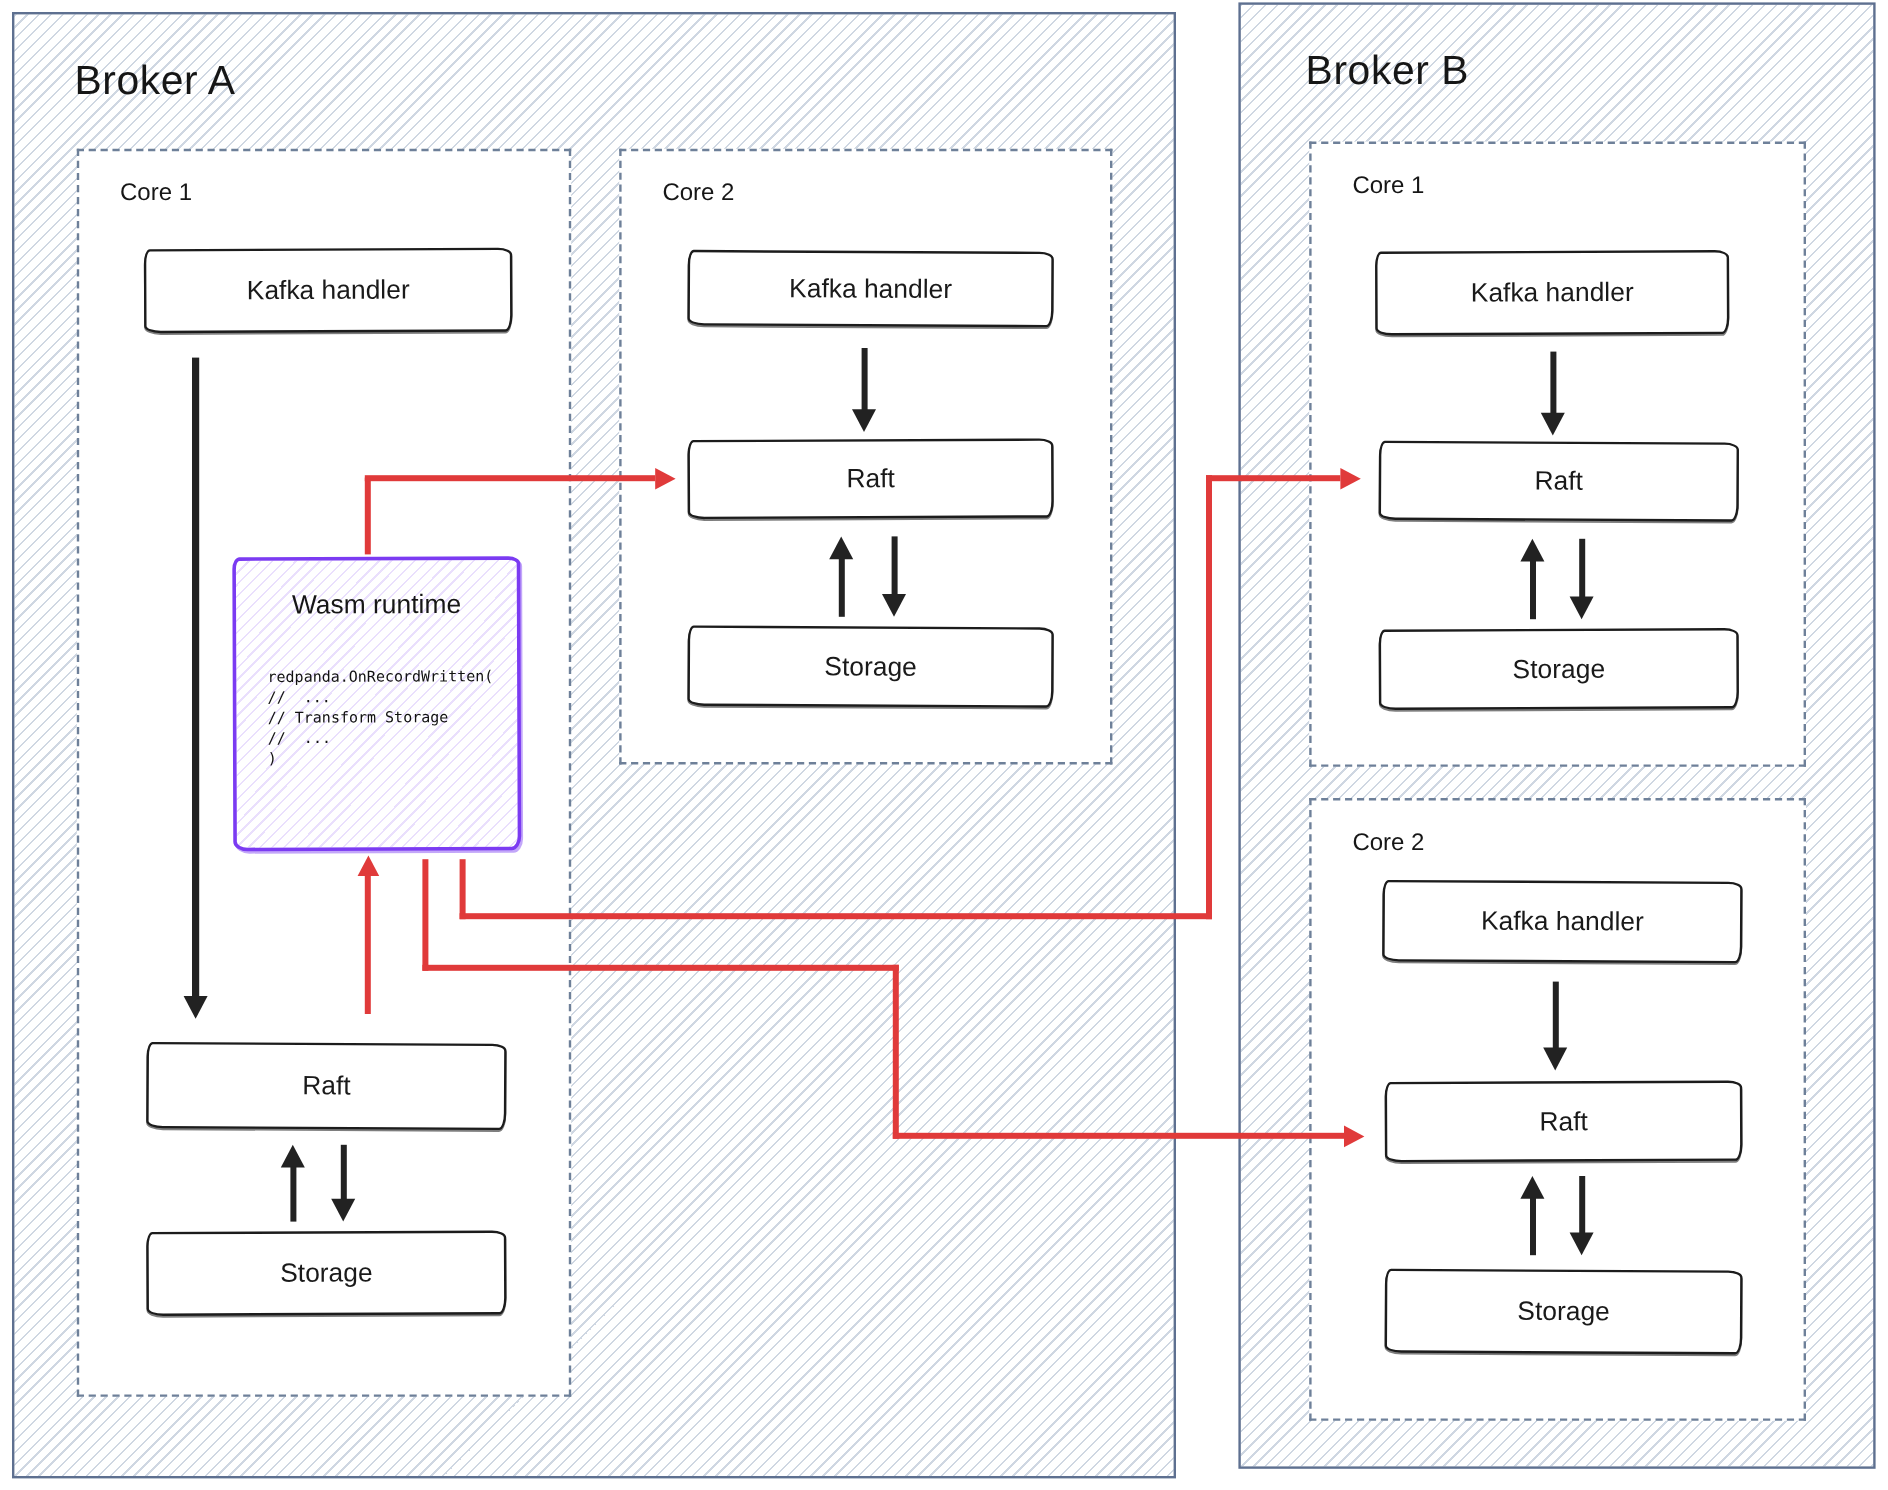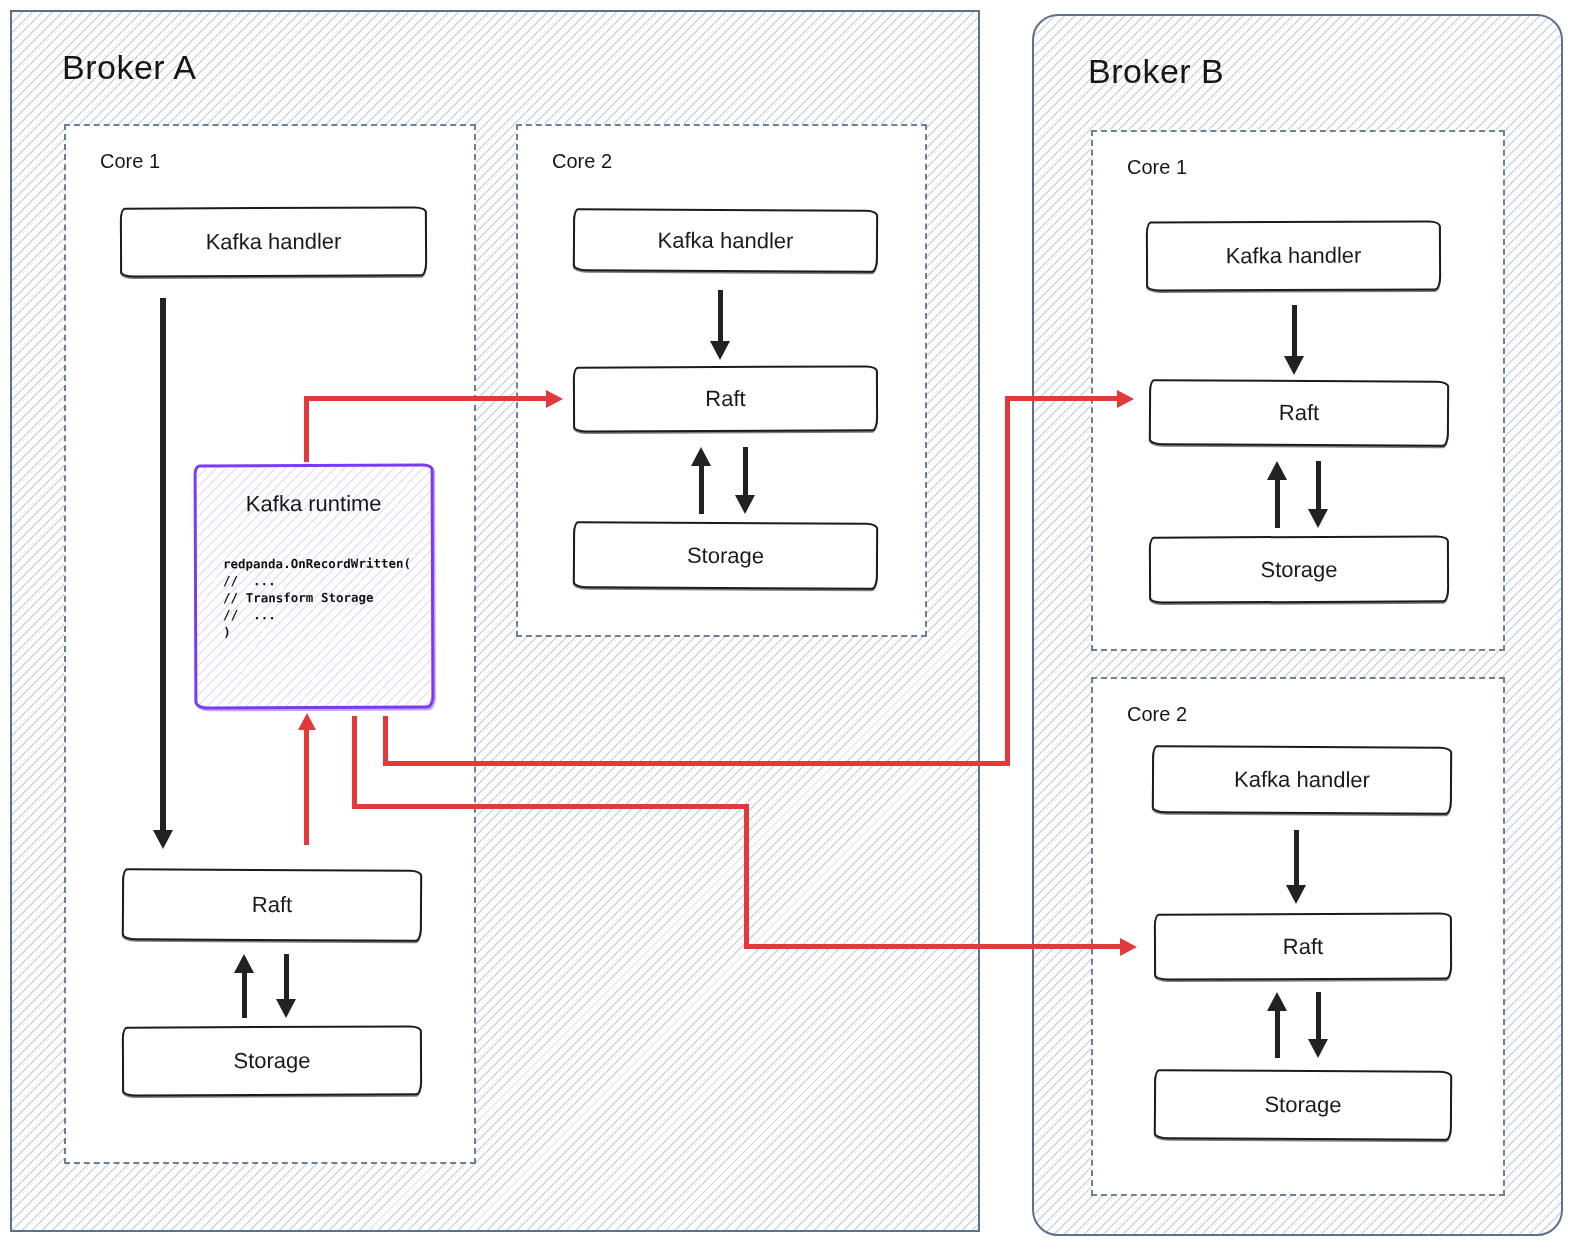--- a/index.html
+++ b/index.html
@@ -46,21 +46,21 @@
     border:3px solid #7b3bf2;
     background:
       repeating-linear-gradient(135deg, rgba(123,59,242,0.16) 0px, rgba(123,59,242,0.16) 1.4px, transparent 1.4px, transparent 7px);
     background-color:#ffffff;
     box-sizing:border-box;
     border-radius:6px 10px 8px 12px / 10px 6px 12px 8px;
     box-shadow:1.5px 2px 0 rgba(123,59,242,0.45);
     transform:rotate(-0.2deg);
   }
   .wasm-title { position:absolute; left:0; right:0; top:24px; text-align:center; font-size:22px; color:#161616; }
-  .wasm-code { position:absolute; left:26px; top:88px; font-family:"DejaVu Sans Mono", monospace; font-weight:bold; font-size:12.5px; line-height:17px; color:#111; }
+  .wasm-code { position:absolute; left:26px; top:88px; font-family:"DejaVu Sans Mono", monospace; font-weight:normal; font-size:12.5px; line-height:17px; color:#111; }
   .code-line { white-space:pre; }
   
   .bline  { position:absolute; background:#222; }
   .bhead-down { position:absolute; width:0; height:0; border-left:10px solid transparent; border-right:10px solid transparent; border-top:19px solid #222; }
   .bhead-up   { position:absolute; width:0; height:0; border-left:10px solid transparent; border-right:10px solid transparent; border-bottom:19px solid #222; }
   
   .rseg { position:absolute; background:#e03a3a; }
   .rhead-right { position:absolute; width:0; height:0; border-top:9px solid transparent; border-bottom:9px solid transparent; border-left:17px solid #e03a3a; }
   .rhead-up    { position:absolute; width:0; height:0; border-left:9px solid transparent; border-right:9px solid transparent; border-bottom:17px solid #e03a3a; }
   .overlay { position:absolute; left:0; top:0; width:100%; height:100%; pointer-events:none; }
@@ -79,21 +79,21 @@
       <div class="hbox sk1" style="left:54px; top:81px; width:307px; height:70px;">
         <span>Kafka handler</span>
       </div>
 
       <div>
         <div class="bline" style="left:94px; top:172px; width:6px; height:534px;"></div>
         <div class="bhead-down" style="left:87px; top:704px;"></div>
       </div>
 
       <div class="wasm" style="left:128px; top:338px; width:240px; height:245px;">
-        <div class="wasm-title">Kafka runtime</div>
+        <div class="wasm-title">Wasm runtime</div>
         <div class="wasm-code">
           <div class="code-line">redpanda.OnRecordWritten(</div>
           <div class="code-line">//  ...</div>
           <div class="code-line">// Transform Storage</div>
           <div class="code-line">//  ...</div>
           <div class="code-line">)</div>
         </div>
       </div>
 
       <div class="hbox sk2" style="left:56px; top:743px; width:300px; height:72px;">
@@ -138,21 +138,21 @@
         <div class="bline" style="left:225px; top:321px; width:5px; height:49px;"></div>
         <div class="bhead-down" style="left:217px; top:369px;"></div>
       </div>
 
       <div class="hbox sk2" style="left:55px; top:396px; width:305px; height:67px;">
         <span>Storage</span>
       </div>
     </div>
   </div>
 
-  <div class="broker" style="left:1032px; top:14px; width:531px; height:1222px;border-radius:26px;">
+  <div class="broker" style="left:1032px; top:2px; width:531px; height:1222px;">
     <div class="broker-title" style="left:54px; top:36px;">Broker B</div>
 
     <div class="core" style="left:57px; top:114px; width:414px; height:521px;">
       <div class="core-label">Core 1</div>
 
       <div class="hbox sk1" style="left:53px; top:89px; width:295px; height:70px;">
         <span>Kafka handler</span>
       </div>
 
       <div>

